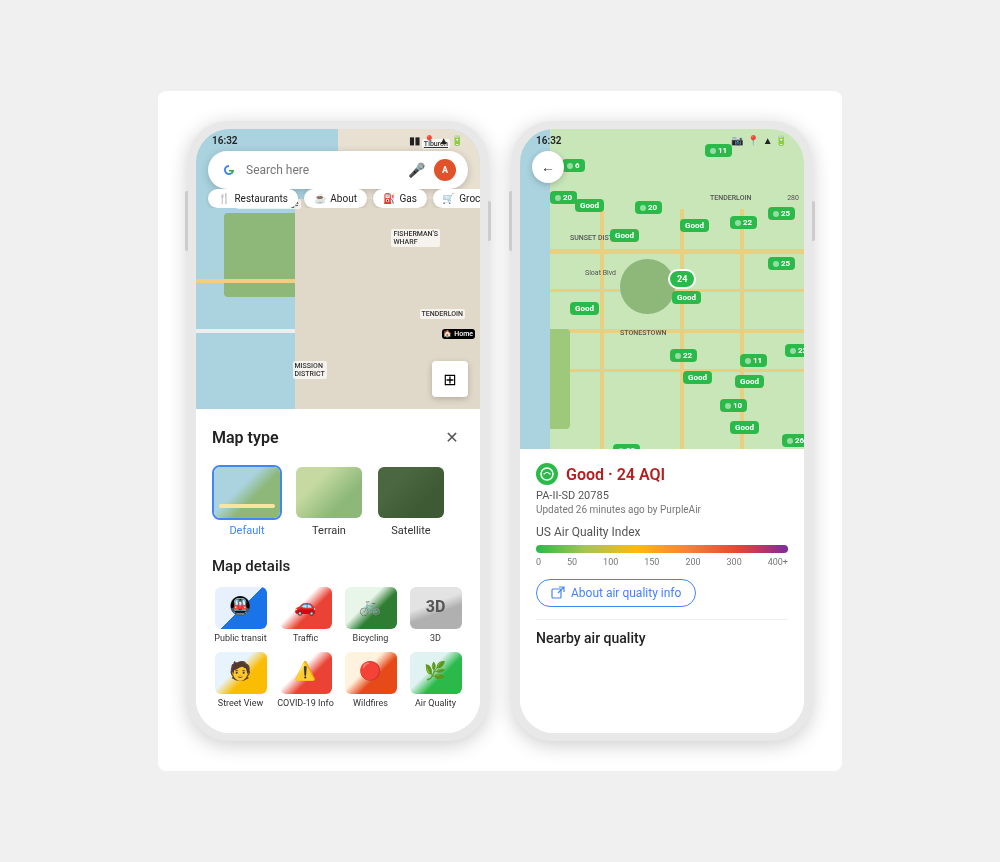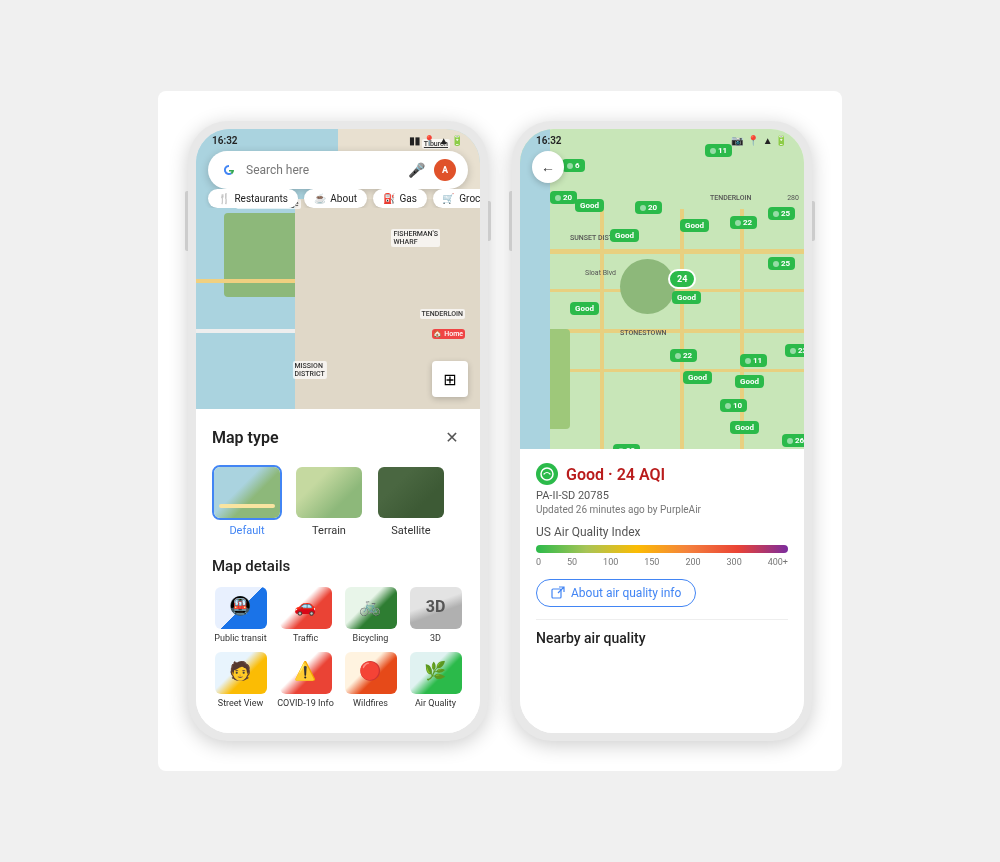--- a/index.html
+++ b/index.html
@@ -490,21 +490,21 @@
           <div style="position:absolute;left:0;top:150px;right:0;height:4px;background:#f0d080;"></div>
           <div style="position:absolute;left:0;top:200px;right:0;height:4px;background:#eee;"></div>
 
           <div style="position:absolute;right:0;top:0;width:50%;height:100%;background:#e8e0d0;"></div>
           <div style="position:absolute;left:35%;top:25%;width:65%;height:75%;background:#e0d8c8;"></div>
 
           <div class="map-label" style="top:10px;right:30px;text-decoration:underline;">Tiburon</div>
           <div class="map-label" style="top:70px;left:40px;">Golden Gate Bridge</div>
           <div class="map-label" style="top:100px;right:40px;">FISHERMAN'S<br>WHARF</div>
           <div class="map-label" style="top:180px;right:15px;">TENDERLOIN</div>
-          <div class="map-label" style="top:200px;right:15px;background:#ef4444;color:white;border-radius:3px;">🏠 Home</div>
+          <div class="map-label" style="top:200px;right:5px;background:#000000;color:white;border-radius:3px;">🏠 Home</div>
           <div class="map-label" style="bottom:30px;left:40%;transform:translateX(-50%);">MISSION<br>DISTRICT</div>
         </div>
 
         <div class="status-bar">
           <span>16:32</span>
           <div class="status-icons">
             <span>▮▮</span>
             <span>📍</span>
             <span>▲</span>
             <span>🔋</span>

